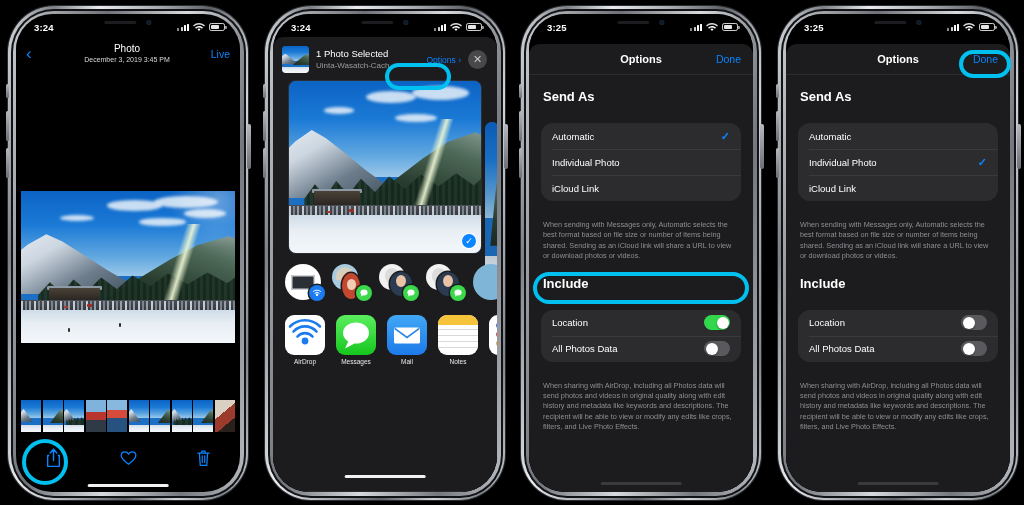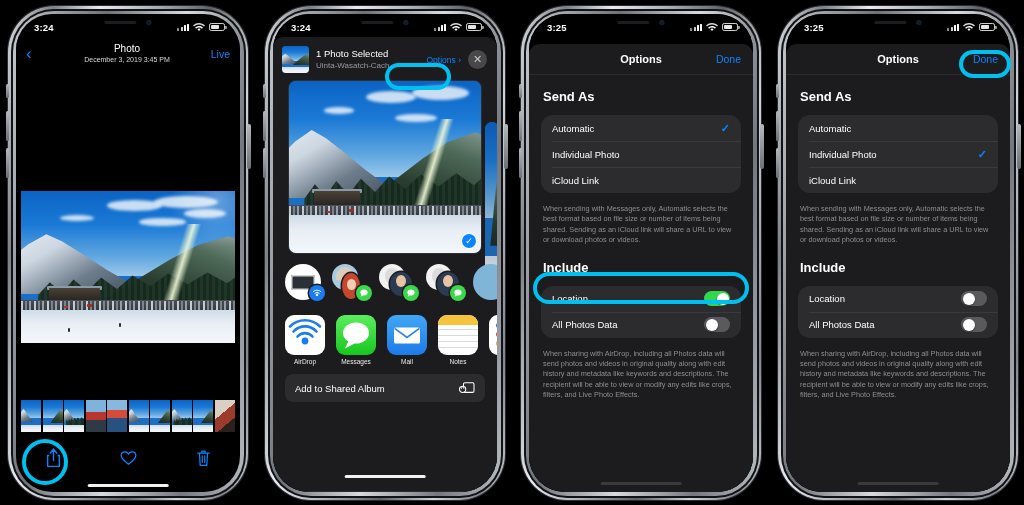--- a/index.html
+++ b/index.html
@@ -190,21 +190,21 @@
     position:absolute; left:0; right:0; top:30px; bottom:0;
     background:#1c1c1e; border-radius:11px 11px 0 0; z-index:15; overflow:hidden;
   }
   .opt-head{
     height:31px; display:flex; align-items:center; justify-content:center; position:relative;
     border-bottom:1px solid #2c2c2e;
   }
   .opt-title{ color:#fff; font-size:11px; font-weight:bold; }
   .opt-done{ position:absolute; right:12px; color:#0a84ff; font-size:10.5px; }
   .sec-title{ color:#fff; font-size:13px; font-weight:bold; padding:14px 14px 7px; }
-  .group{ background:#2c2c2e; border-radius:12px; margin:4px 12px; overflow:hidden; }
+  .group{ background:#2c2c2e; border-radius:12px; margin:12px 12px; overflow:hidden; }
   .row{
     height:26px; display:flex; align-items:center; justify-content:space-between;
     padding:0 11px; color:#fff; font-size:9.5px; position:relative;
   }
   .row + .row::before{
     content:""; position:absolute; left:11px; right:0; top:0; height:1px; background:#3a3a3c;
   }
   .check{ color:#0a84ff; font-size:11px; font-weight:bold; }
   .footnote{
     color:#8e8e93; font-size:7.3px; line-height:10.4px; padding:7px 14px 0;
@@ -579,28 +579,20 @@
             <div class="appicon" style="background:#fff">
               <i style="position:absolute;left:7px;top:8px;width:5px;height:5px;border-radius:50%;background:#3478f6"></i>
               <i style="position:absolute;left:7px;top:17px;width:5px;height:5px;border-radius:50%;background:#f04438"></i>
               <i style="position:absolute;left:7px;top:26px;width:5px;height:5px;border-radius:50%;background:#f5a623"></i>
             </div>
             <div class="applabel">Re</div>
           </div>
         </div>
 
         <div class="actions">
-          <div class="action">
-            <span>Add to Shared Album</span>
-            <svg width="16" height="14" viewBox="0 0 18 16">
-              <rect x="5" y="2" width="12" height="11" rx="1.6" stroke="#fff" stroke-width="1.2" fill="none"></rect>
-              <circle cx="4" cy="9.5" r="3.6" stroke="#fff" stroke-width="1.2" fill="#2c2c2e"></circle>
-              <path d="M2.6 9.2v-1a1.4 1.4 0 0 1 2.8 0v1" stroke="#fff" stroke-width="1" fill="none"></path>
-            </svg>
-          </div>
         </div>
         <div class="sheetline"></div>
       </div>
 
       <div class="homebar" style="bottom:14px;z-index:50"></div>
     </div>
     <div class="ring" style="left:120px;top:57px;width:66px;height:27px;"></div>
   </div>
 
   <div class="phone" style="position:absolute;left:521px;top:6px;width:240px;height:494px;">

